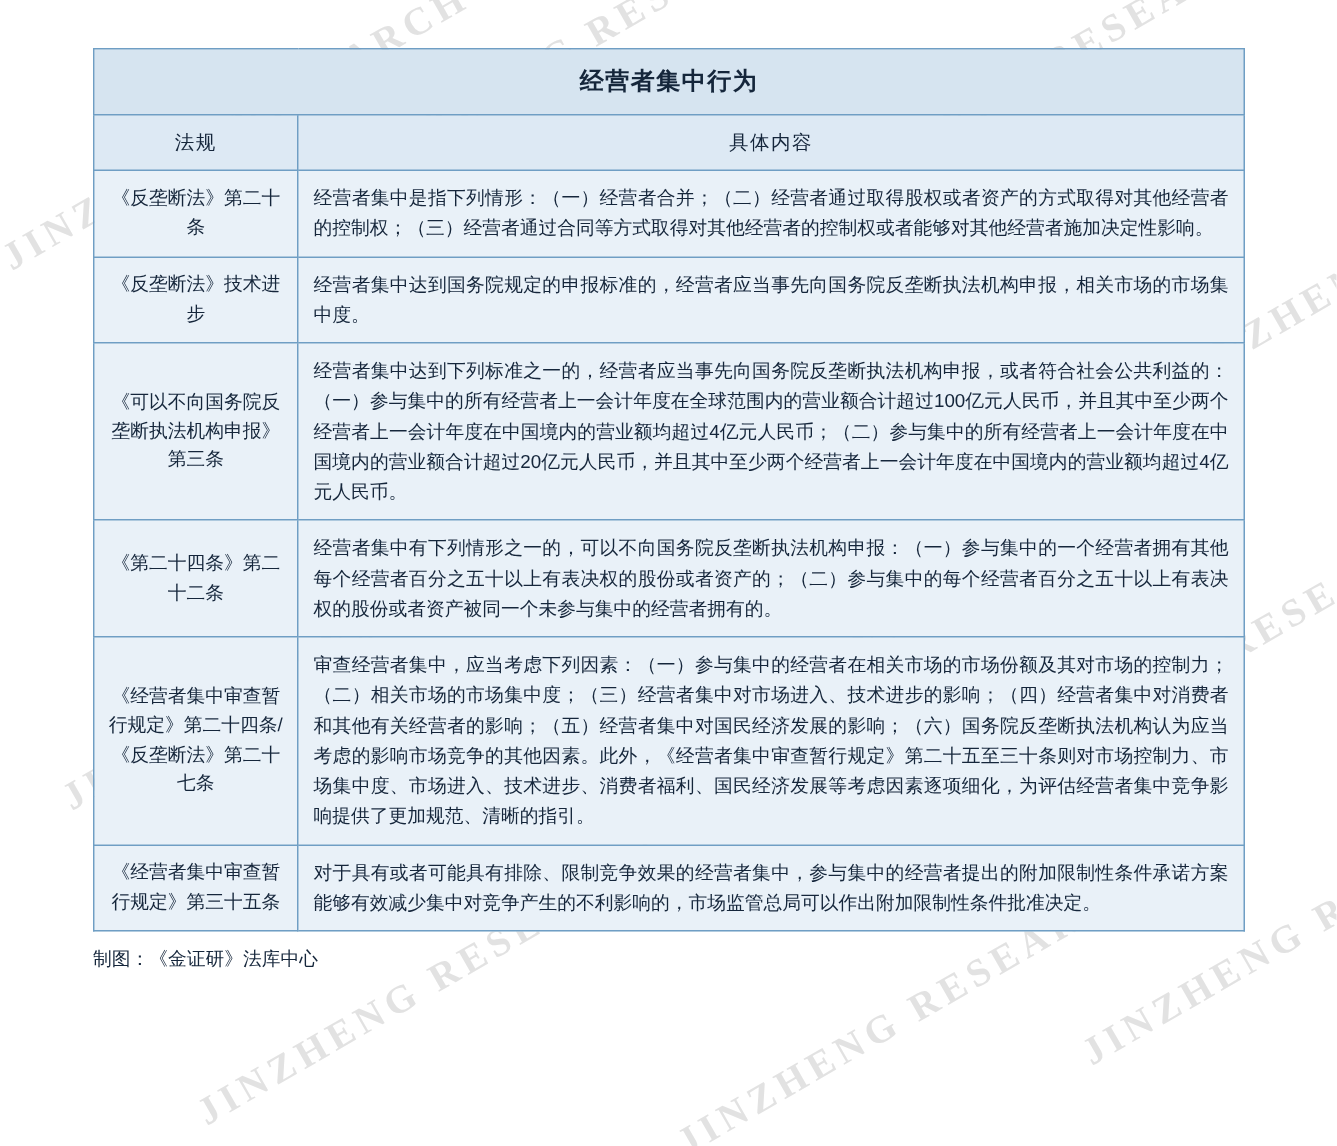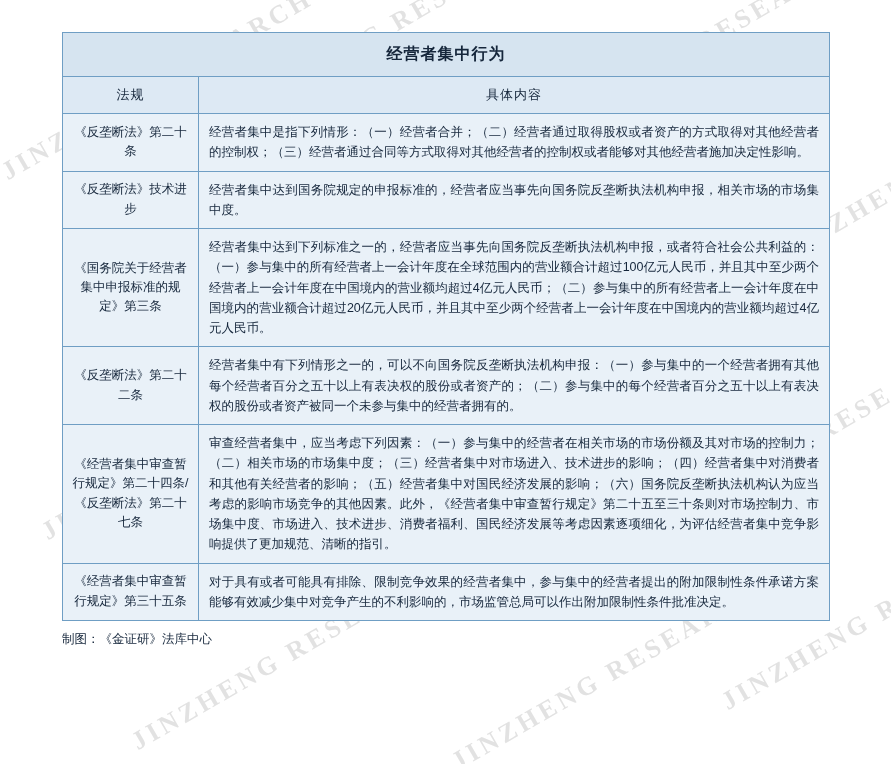--- a/index.html
+++ b/index.html
@@ -139,25 +139,25 @@
       </tr>
       <tr>
         <td class="law-cell">《反垄断法》第二十条</td>
         <td class="content-cell">经营者集中是指下列情形：（一）经营者合并；（二）经营者通过取得股权或者资产的方式取得对其他经营者的控制权；（三）经营者通过合同等方式取得对其他经营者的控制权或者能够对其他经营者施加决定性影响。</td>
       </tr>
       <tr>
         <td class="law-cell">《反垄断法》技术进步</td>
         <td class="content-cell">经营者集中达到国务院规定的申报标准的，经营者应当事先向国务院反垄断执法机构申报，相关市场的市场集中度。</td>
       </tr>
       <tr>
-        <td class="law-cell">《国务院关于经营者集中申报标准的规定》第三条</td>
+        <td class="law-cell">《可以不向国务院反垄断执法机构申报》第三条</td>
         <td class="content-cell">经营者集中达到下列标准之一的，经营者应当事先向国务院反垄断执法机构申报，或者符合社会公共利益的：（一）参与集中的所有经营者上一会计年度在全球范围内的营业额合计超过100亿元人民币，并且其中至少两个经营者上一会计年度在中国境内的营业额均超过4亿元人民币；（二）参与集中的所有经营者上一会计年度在中国境内的营业额合计超过20亿元人民币，并且其中至少两个经营者上一会计年度在中国境内的营业额均超过4亿元人民币。</td>
       </tr>
       <tr>
-        <td class="law-cell">《反垄断法》第二十二条</td>
+        <td class="law-cell">《第二十四条》第二十二条</td>
         <td class="content-cell">经营者集中有下列情形之一的，可以不向国务院反垄断执法机构申报：（一）参与集中的一个经营者拥有其他每个经营者百分之五十以上有表决权的股份或者资产的；（二）参与集中的每个经营者百分之五十以上有表决权的股份或者资产被同一个未参与集中的经营者拥有的。</td>
       </tr>
       <tr>
         <td class="law-cell">《经营者集中审查暂行规定》第二十四条/《反垄断法》第二十七条</td>
         <td class="content-cell">审查经营者集中，应当考虑下列因素：（一）参与集中的经营者在相关市场的市场份额及其对市场的控制力；（二）相关市场的市场集中度；（三）经营者集中对市场进入、技术进步的影响；（四）经营者集中对消费者和其他有关经营者的影响；（五）经营者集中对国民经济发展的影响；（六）国务院反垄断执法机构认为应当考虑的影响市场竞争的其他因素。此外，《经营者集中审查暂行规定》第二十五至三十条则对市场控制力、市场集中度、市场进入、技术进步、消费者福利、国民经济发展等考虑因素逐项细化，为评估经营者集中竞争影响提供了更加规范、清晰的指引。</td>
       </tr>
       <tr>
         <td class="law-cell">《经营者集中审查暂行规定》第三十五条</td>
         <td class="content-cell">对于具有或者可能具有排除、限制竞争效果的经营者集中，参与集中的经营者提出的附加限制性条件承诺方案能够有效减少集中对竞争产生的不利影响的，市场监管总局可以作出附加限制性条件批准决定。</td>
       </tr>

